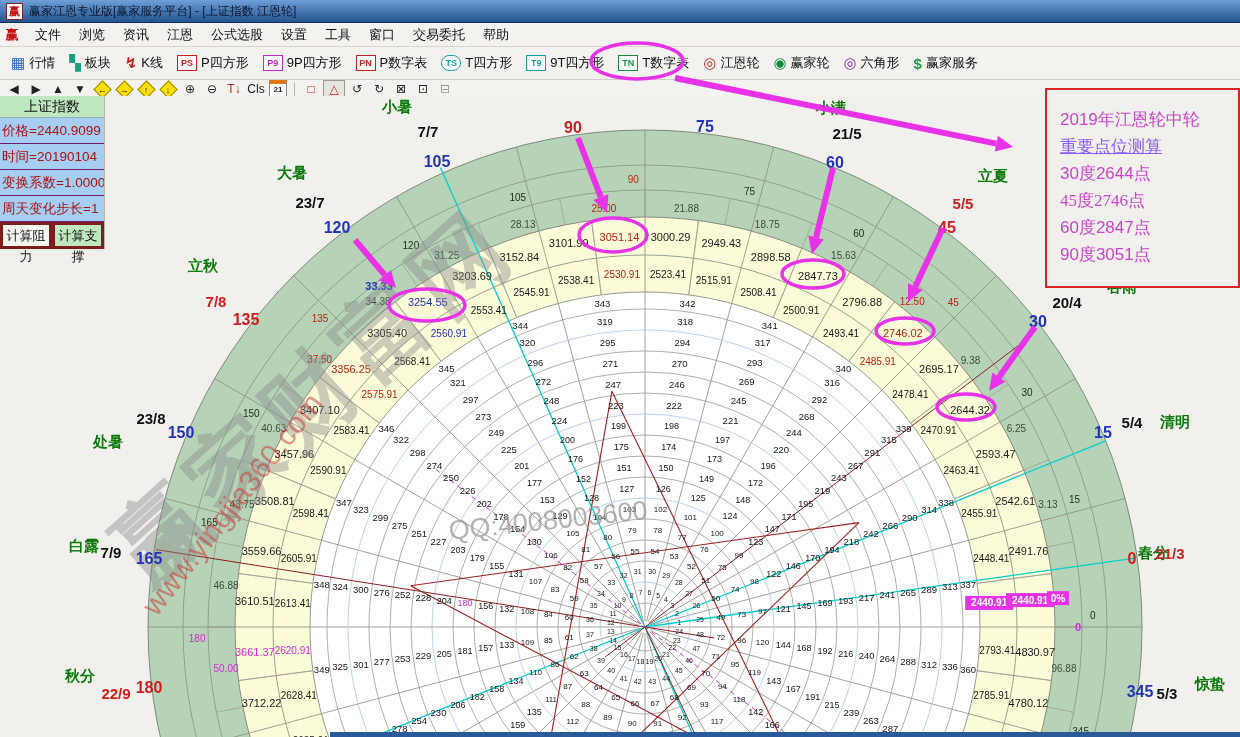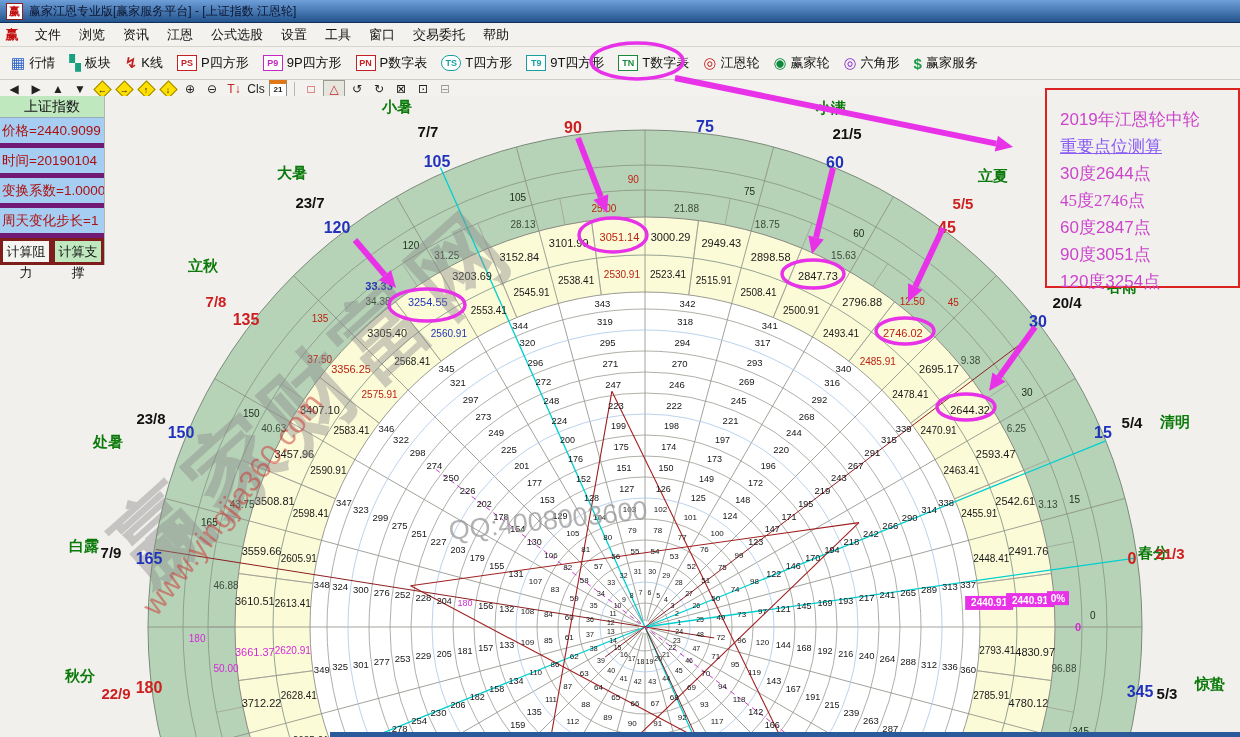--- a/index.html
+++ b/index.html
@@ -38,21 +38,21 @@
   .plabel{position:absolute;transform:translate(-50%,-50%);font-weight:bold;white-space:nowrap;}
   .plabel.term{color:#0b7a0b;font-size:15px;}
   .plabel.date{color:#111;font-size:15px;}
   .plabel.date-red{color:#cc2020;font-size:15px;}
   .plabel.angle{color:#2233bb;font-size:16px;}
   .plabel.angle-red{color:#cc2020;font-size:16px;}
   
   #sidepanel{position:absolute;left:0;top:96px;width:104px;z-index:10;border-right:1px solid #b8b7ae;font-size:13px;}
   #sidepanel .hd{height:21px;background:#bfe8bf;color:#111;text-align:center;line-height:21px;font-size:14px;border-bottom:1px solid #9ab;}
   #sidepanel .row{height:25px;background:#a6cdf2;color:#aa1111;line-height:25px;padding-left:2px;
-    border-bottom:5px solid #701a75;white-space:nowrap;overflow:hidden;font-size:13.5px;}
+    border-bottom:1px solid #701a75;white-space:nowrap;overflow:hidden;font-size:13.5px;}
   #sidepanel .btns{display:flex;}
   #sidepanel .btns div{flex:1;height:21px;line-height:21px;text-align:center;font-size:13px;color:#111;border:3px solid #7f1d1d;}
   .btn-resist{background:#f4f4f0;}
   .btn-support{background:#bfe8bf;border-left:none;}
   
   #callout{position:absolute;z-index:40;background:#f1f0ec;border:2px solid #dd2222;padding:16px 0 0 13px;}
   #callout div{color:#cc44cc;font-size:17px;line-height:27px;white-space:nowrap;}
   
   #anno{position:absolute;left:0;top:0;z-index:100;pointer-events:none;}
   
@@ -834,21 +834,20 @@
       </div>
   </div>
 
   <div id="callout" style="left: 1045px; top: 88px; width: 178px; height: 180px; border-color: rgb(221, 34, 34);">
       <div style="color: rgb(204, 68, 204);">2019年江恩轮中轮</div>
       <div style="color: #8b5cf6; text-decoration: underline;">重要点位测算</div>
       <div style="color: rgb(204, 68, 204);">30度2644点</div>
       <div style="color: rgb(204, 68, 204); font-family: Liberation Serif, serif;">45度2746点</div>
       <div style="color: rgb(204, 68, 204);">60度2847点</div>
       <div style="color: rgb(204, 68, 204);">90度3051点</div>
-      <div style="color: rgb(204, 68, 204);">120度3254点</div>
     </div>
 
   <svg id="anno" width="1240" height="737">
       <ellipse cx="637" cy="61" rx="46" ry="18" fill="none" stroke="#e832e8" stroke-width="3.5"></ellipse>
       <ellipse cx="613" cy="235" rx="34" ry="17" fill="none" stroke="#e832e8" stroke-width="3.5"></ellipse>
       <ellipse cx="427" cy="305" rx="38" ry="16" fill="none" stroke="#e832e8" stroke-width="3.5"></ellipse>
       <ellipse cx="813" cy="274" rx="31" ry="14" fill="none" stroke="#e832e8" stroke-width="3.5"></ellipse>
       <ellipse cx="905" cy="331" rx="29" ry="13" fill="none" stroke="#e832e8" stroke-width="3.5"></ellipse>
       <ellipse cx="966" cy="407" rx="29" ry="13" fill="none" stroke="#e832e8" stroke-width="3.5"></ellipse>
       <line x1="675" y1="78" x2="996.3435280679105" y2="143.59971430972138" stroke="#e832e8" stroke-width="6"></line>

